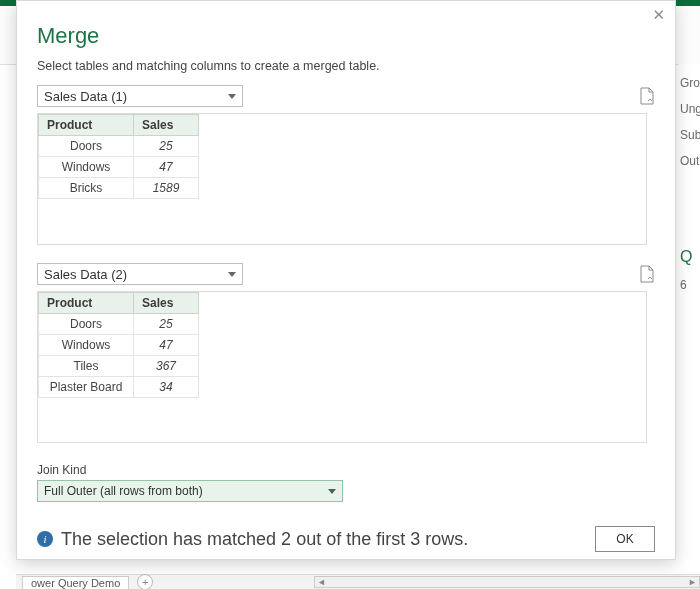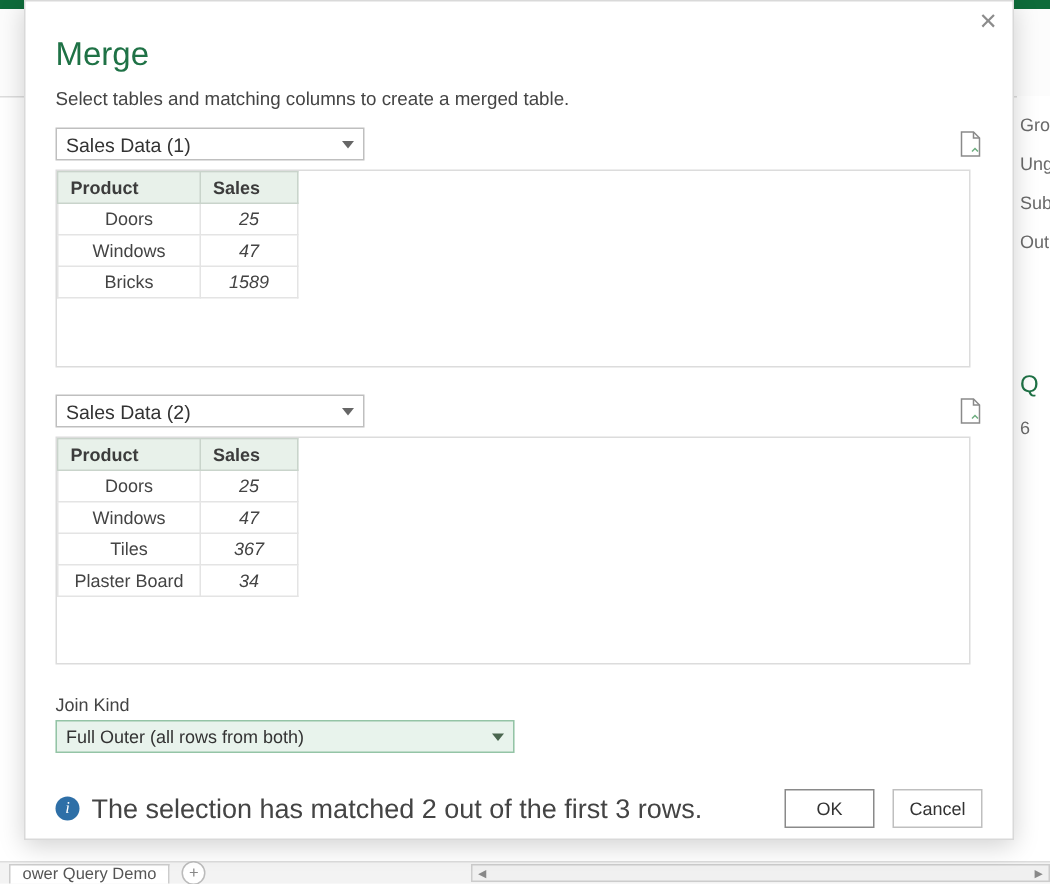--- a/index.html
+++ b/index.html
@@ -30,21 +30,21 @@
     position: absolute;
     top: 64px; right: 0; width: 22px; bottom: 14px;
     background: #fff;
     color: #6a6a6a;
     font-size: 12px;
     overflow: hidden;
   }
   .excel-right div { margin: 12px 0 0 2px; white-space: nowrap; }
 
   .excel-status {
-    position: absolute; left:0; right:0; bottom:0; height:14px;
+    position: absolute; left:16px; right:0; bottom:0; height:14px;
     background: #f3f3f3; border-top:1px solid #ddd;
     font-size: 11px; color:#555;
     display:flex; align-items:center;
   }
   .excel-status .tabname {
     margin-left: 6px; padding: 0 8px; background:#fff;
     border:1px solid #ccc; border-bottom:none;
   }
   .excel-status .tab-new {
     margin-left: 8px;
@@ -300,18 +300,15 @@
     <span class="caret"></span>
   </div>
 
   <div class="footer">
     <div class="info-icon">i</div>
     <div class="info-text">The selection has matched 2 out of the first 3 rows.</div>
     <div class="buttons">
       <div class="btn primary">
           <span>OK</span>
         </div>
-      <div class="btn">
-          <span>Cancel</span>
-        </div>
     </div>
   </div>
 </div>
 
 </body></html>

